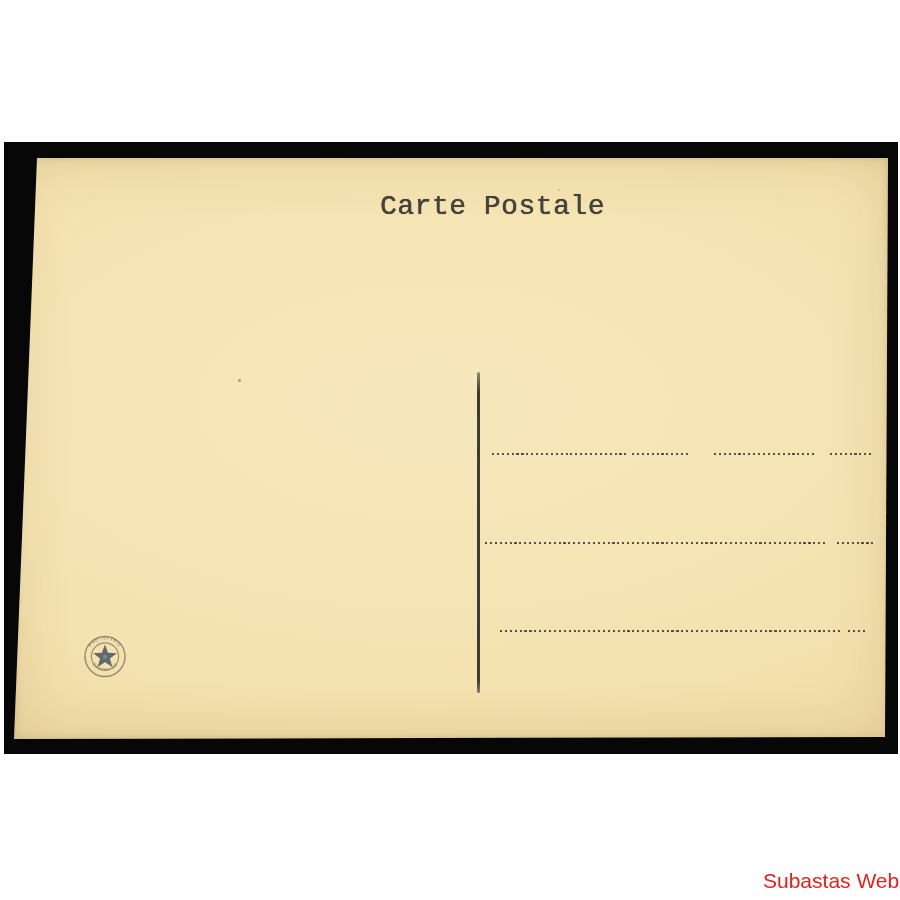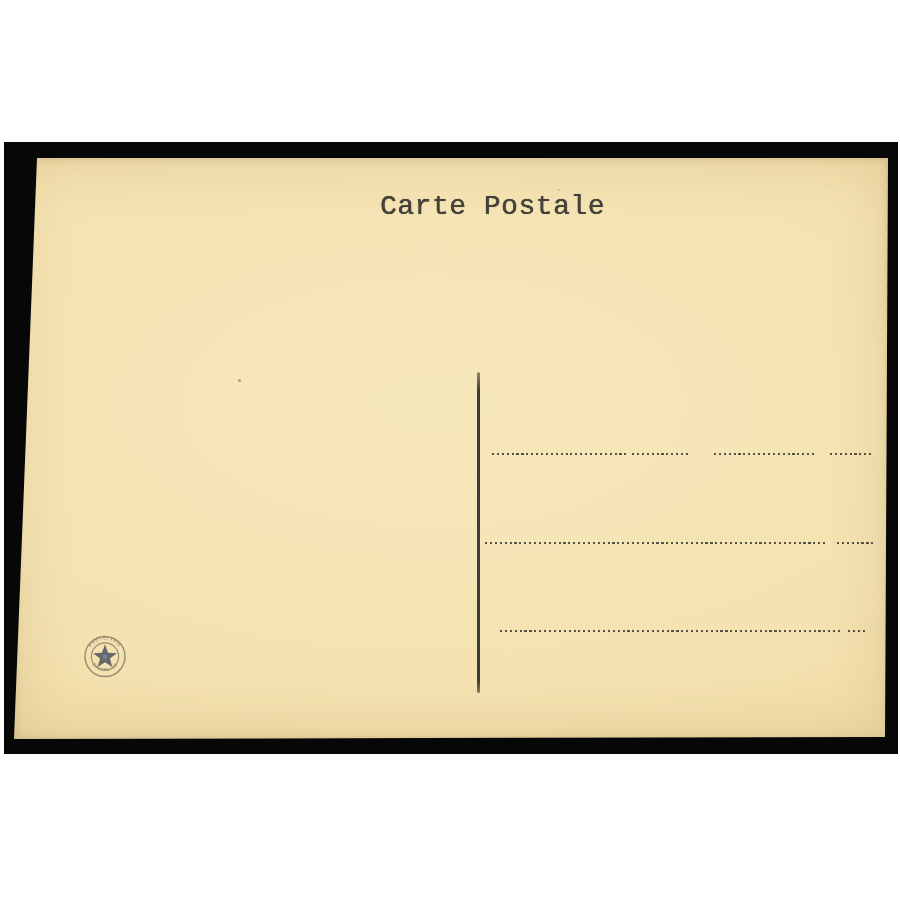--- a/index.html
+++ b/index.html
@@ -138,14 +138,15 @@
       <text font-size="4.1" letter-spacing="0.7" fill="#5f5a4c" opacity="0.9" font-family="Liberation Sans, sans-serif">
         <textPath href="#arcTop" startOffset="50%" text-anchor="middle">PHOTOTYPIE</textPath>
       </text>
       <text font-size="4.1" letter-spacing="0.6" fill="#5f5a4c" opacity="0.9" font-family="Liberation Sans, sans-serif">
         <textPath href="#arcBot" startOffset="50%" text-anchor="middle">BRUXELLES</textPath>
       </text>
     </svg>
 
   </div>
 
+  <div class="watermark" style="color: rgb(227, 32, 28);">Subastas Web</div>
 
 </div>
 
 </body></html>

